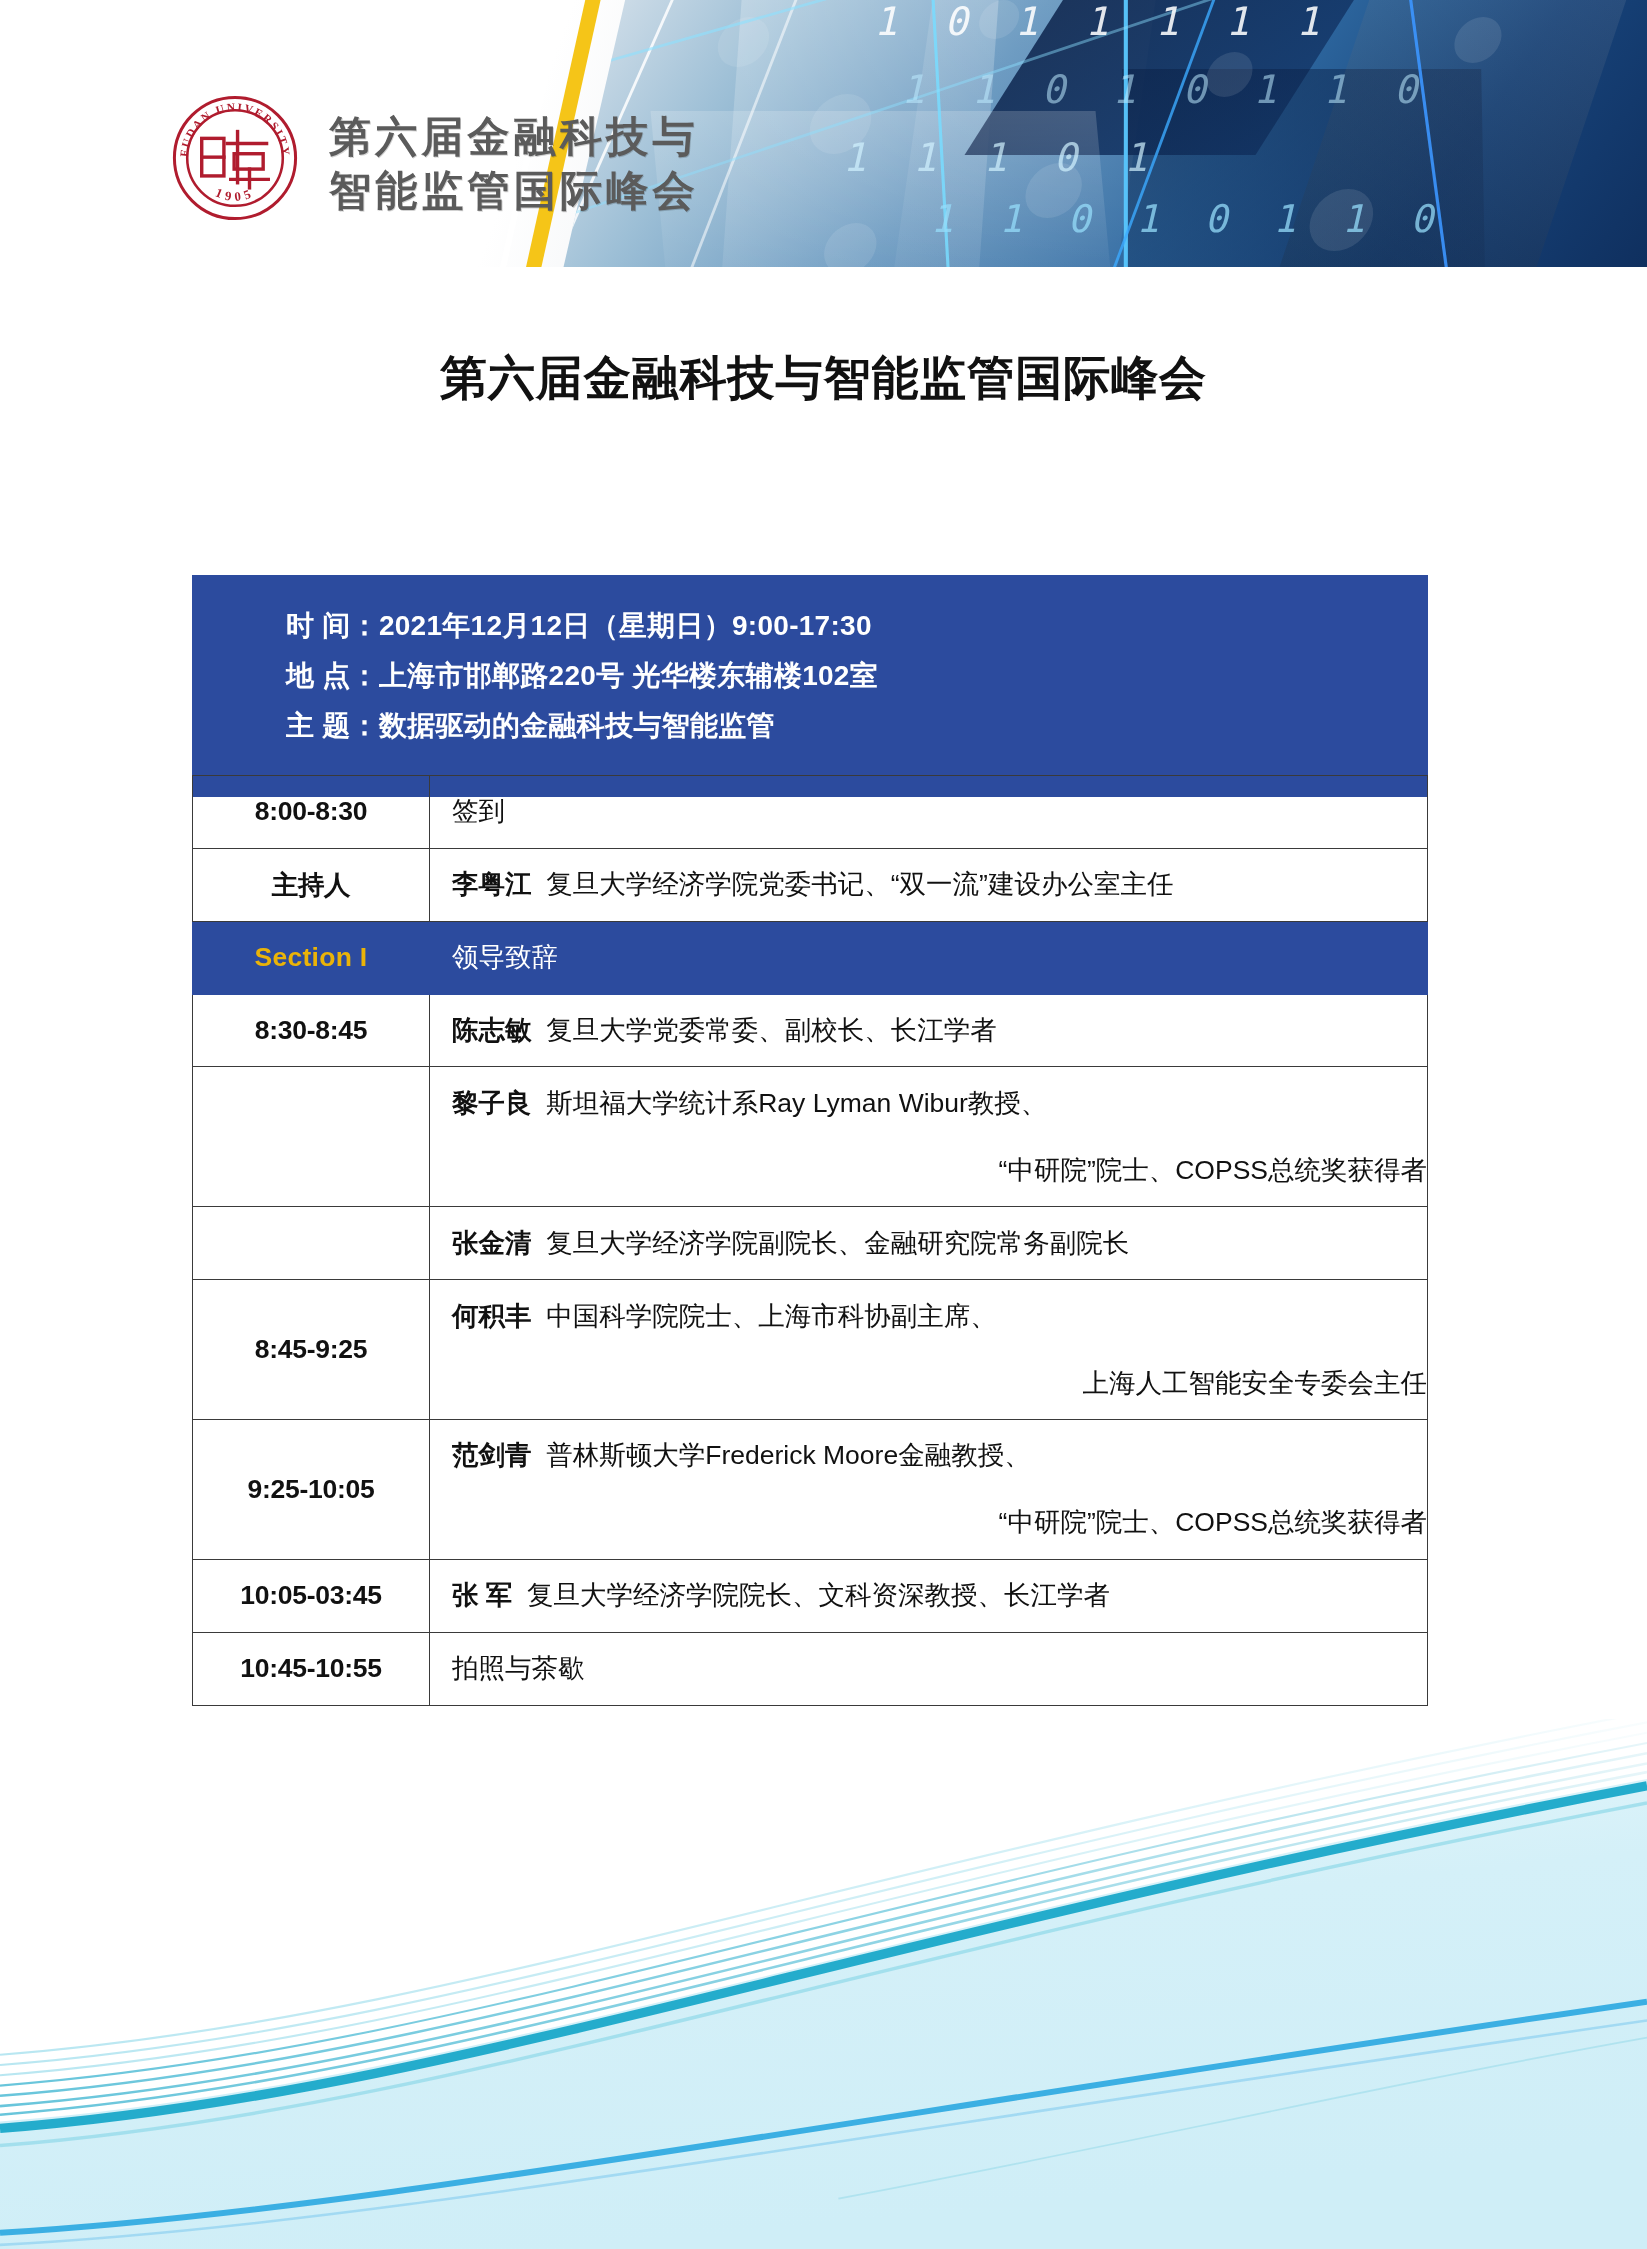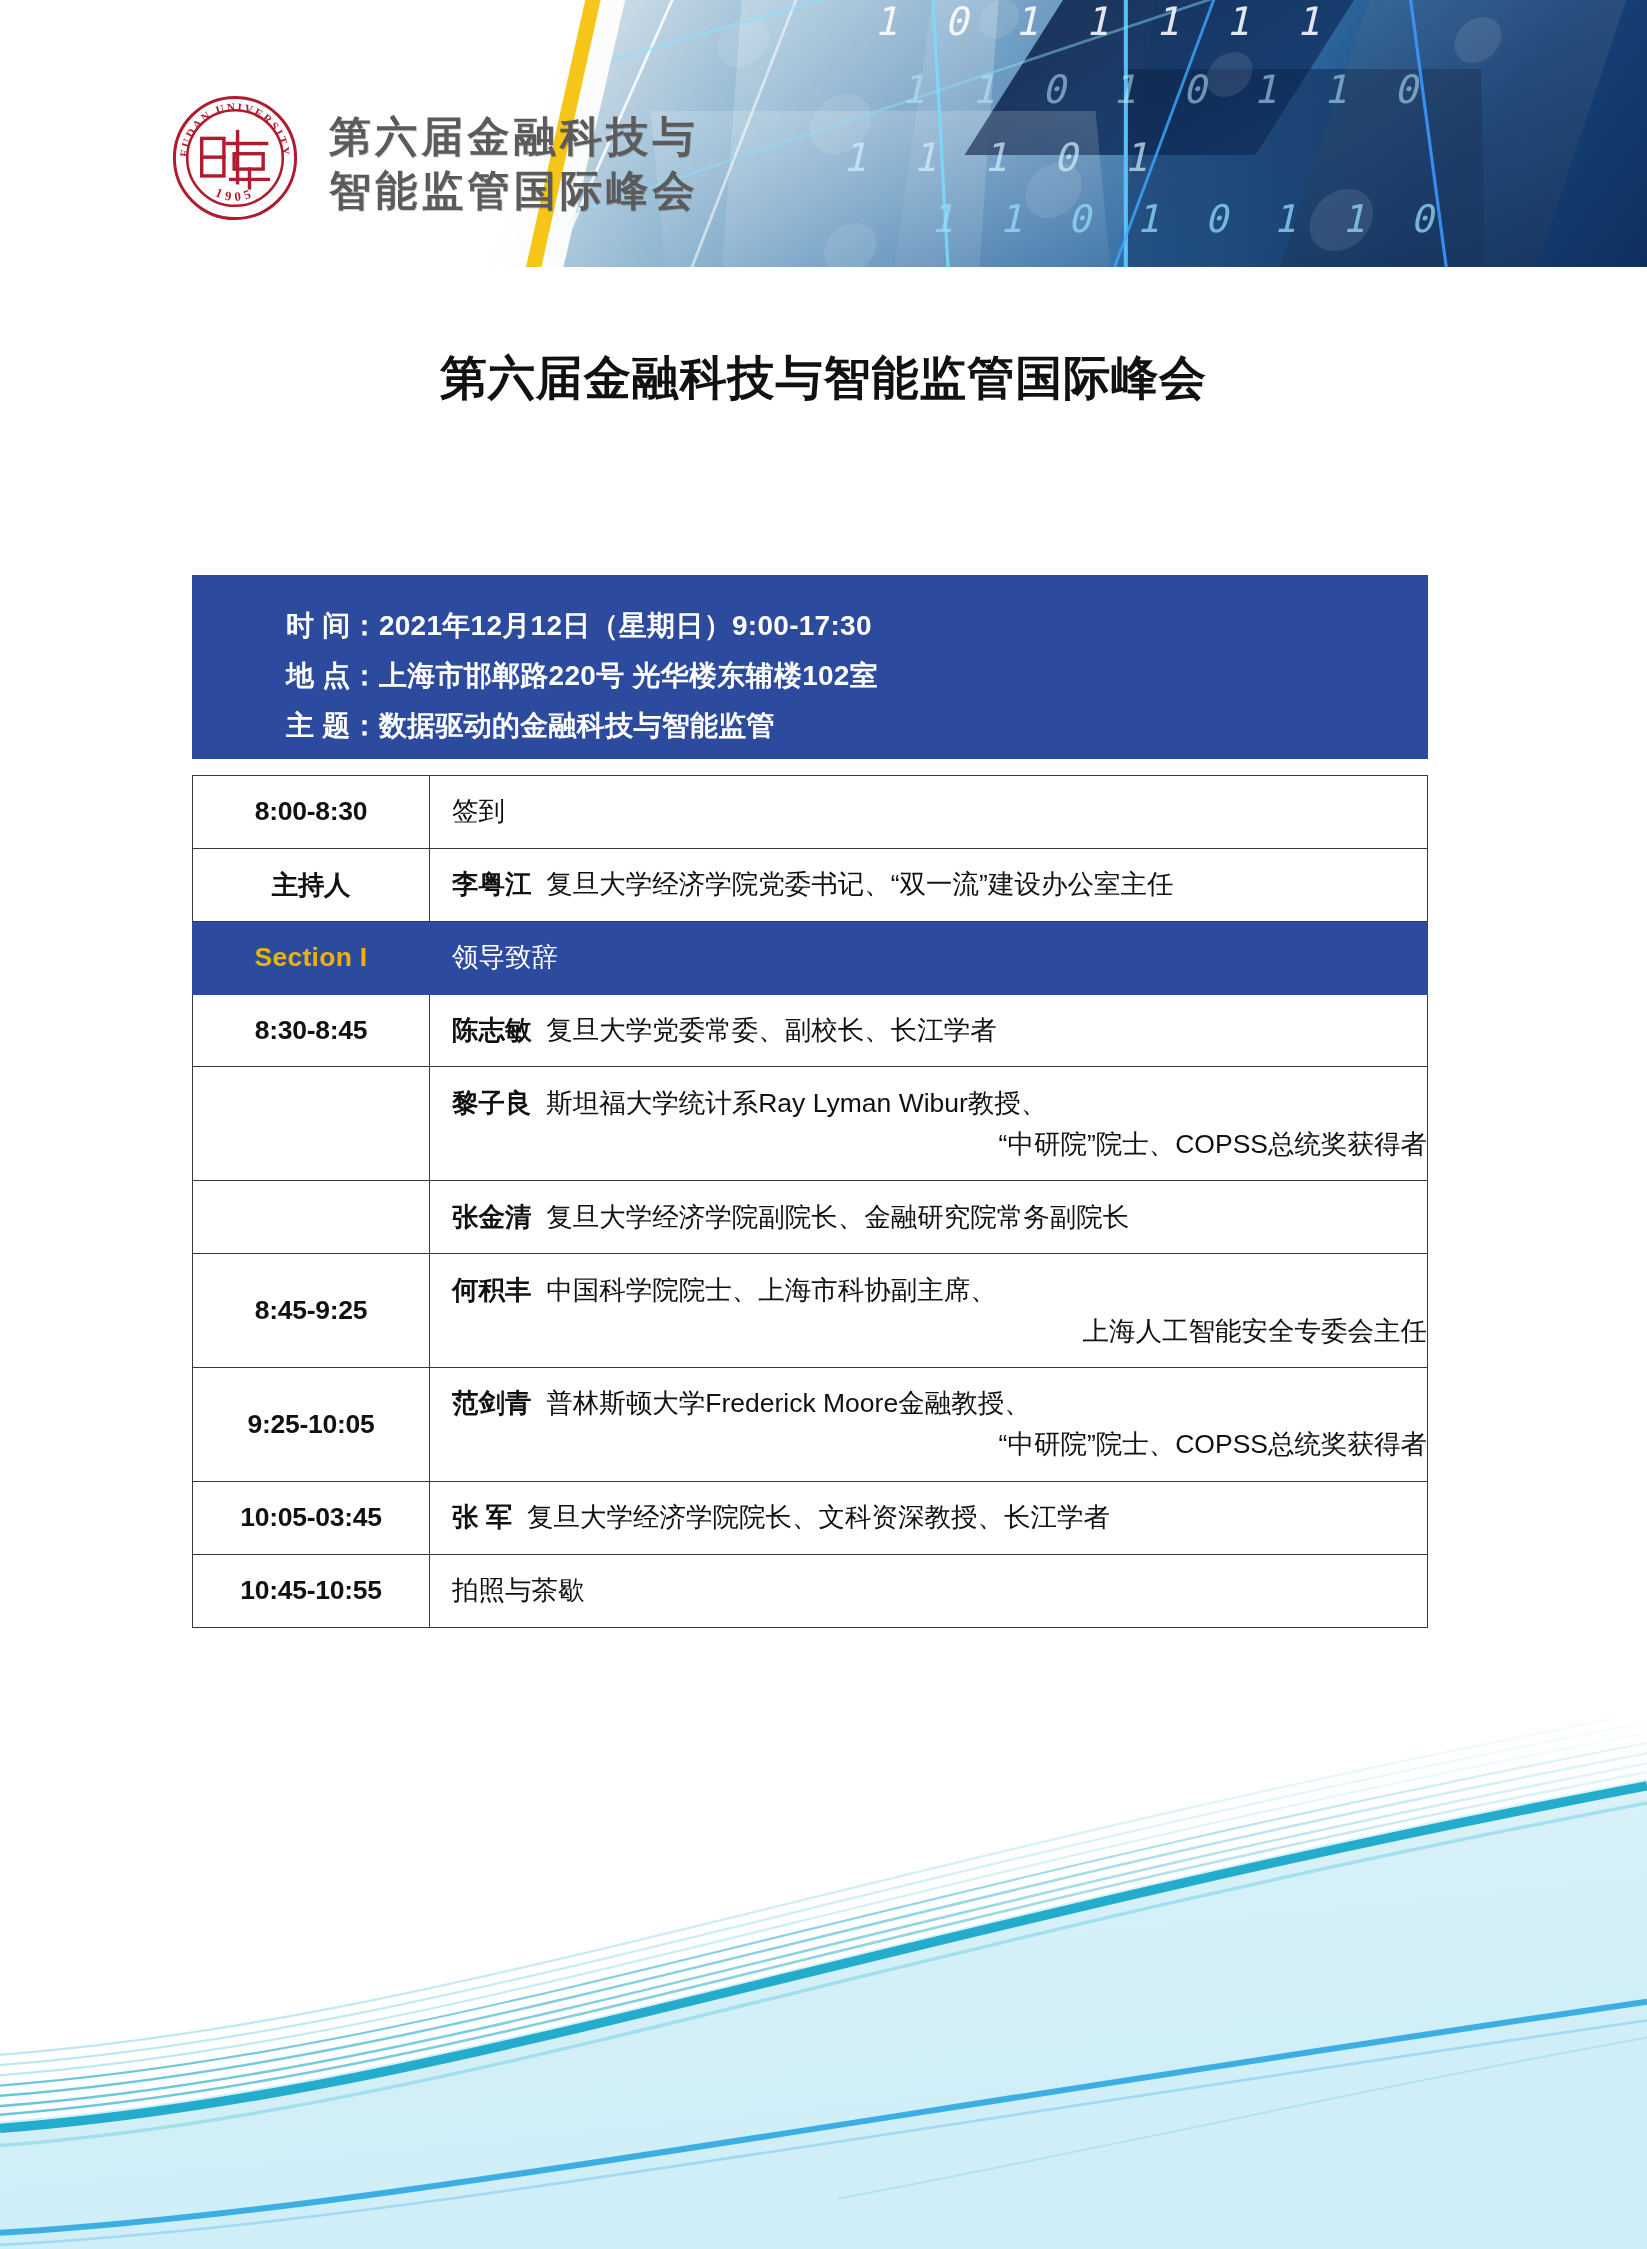--- a/index.html
+++ b/index.html
@@ -78,21 +78,21 @@
   .title-block{position:absolute;left:0;top:347px;width:1647px;text-align:center;}
   .title-line{
     font-family:"DejaVu Serif","Liberation Serif",serif;
     font-weight:700;color:#111111;font-size:47px;line-height:1.30;
     letter-spacing:.02em;
   }
   .title-line.second{letter-spacing:.22em;}
 
   
   .info-box{
-    position:absolute;left:192px;top:575px;width:1236px;height:184px;
+    position:absolute;left:192px;top:575px;width:1236px;height:222px;
     background:#2c4b9e;box-sizing:border-box;
     padding:26px 0 0 94px;
   }
   .info-line{
     color:#ffffff;font-size:28px;line-height:1.78;font-weight:700;
     letter-spacing:.01em;white-space:nowrap;
   }
   .info-label{display:inline-block;}
 
   
@@ -102,21 +102,21 @@
   }
   .agenda td{
     border:1.7px solid #3a3a3a;vertical-align:middle;
     padding:15.4px 0;
   }
   .col-time{width:236px;text-align:center;}
   .col-desc{padding-left:22px !important;}
   .time-txt{font-size:26.5px;font-weight:700;color:#111;letter-spacing:-.01em;white-space:nowrap;}
   .desc-txt{font-size:26.5px;color:#111;line-height:1.55;text-align:right;}
   .nm{font-weight:700;}
-  .ln2{display:block;padding-left:55px;}
+  .ln2{display:block;margin-top:26px;padding-left:55px;}
 
   tr.section-row td{background:#2c4b9e;border-color:#2c4b9e;}
   tr.section-row td.col-time .time-txt{color:#eab308;font-weight:600;font-size:26.5px;letter-spacing:.01em;}
   tr.section-row td.col-desc .desc-txt{color:#ffffff;font-weight:400;}
 
   
   .waves{position:absolute;left:0;bottom:0;width:1647px;height:531px;overflow:hidden;}
 </style>
 </head>
 <body>

